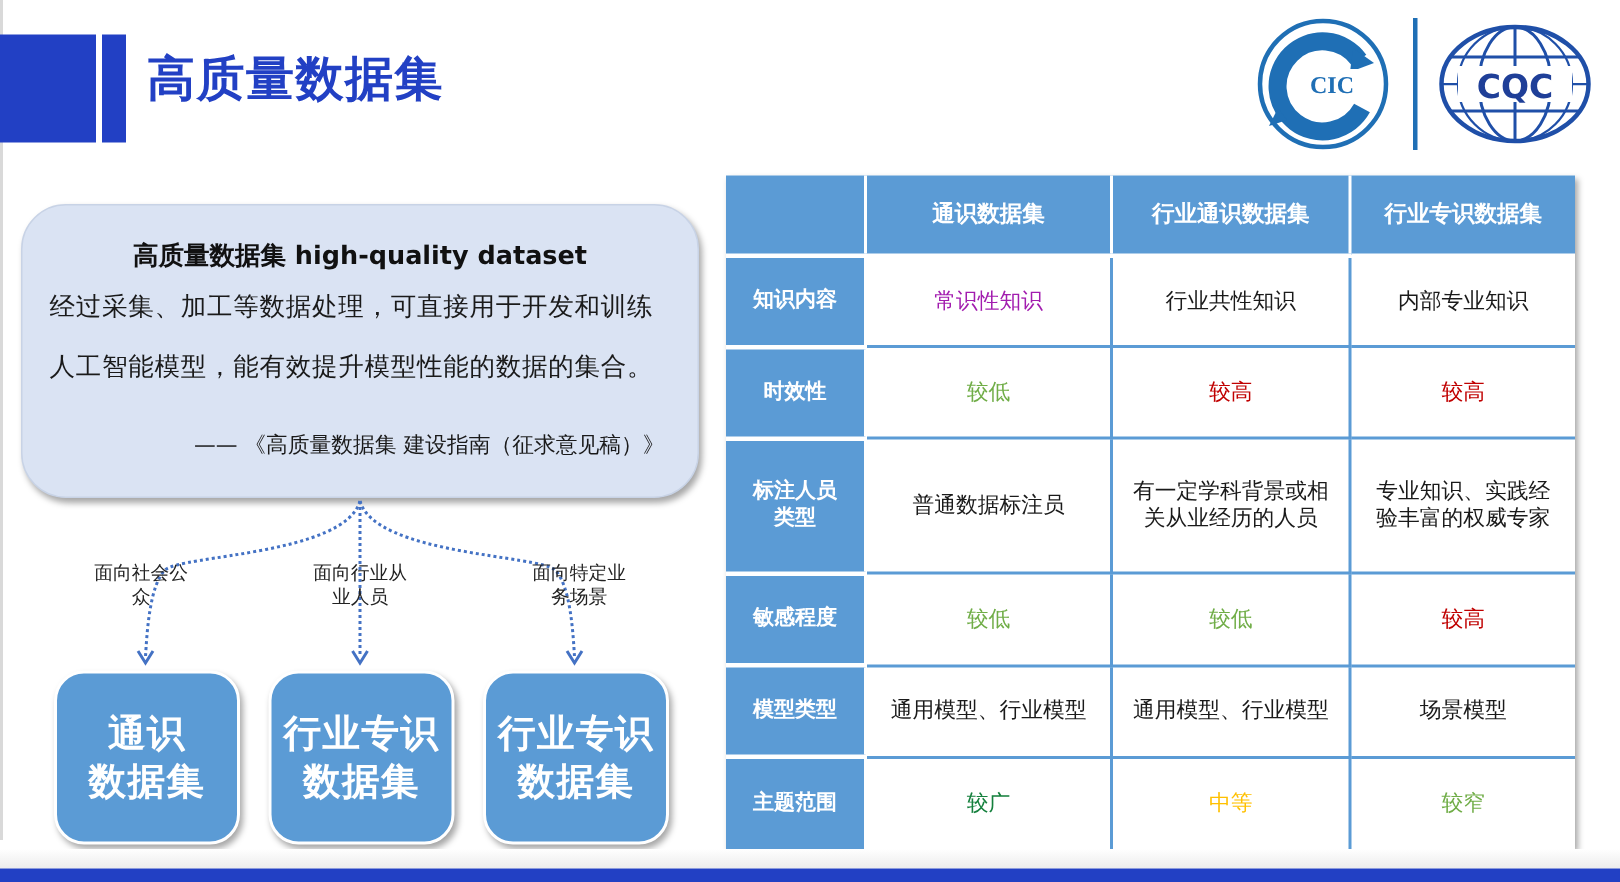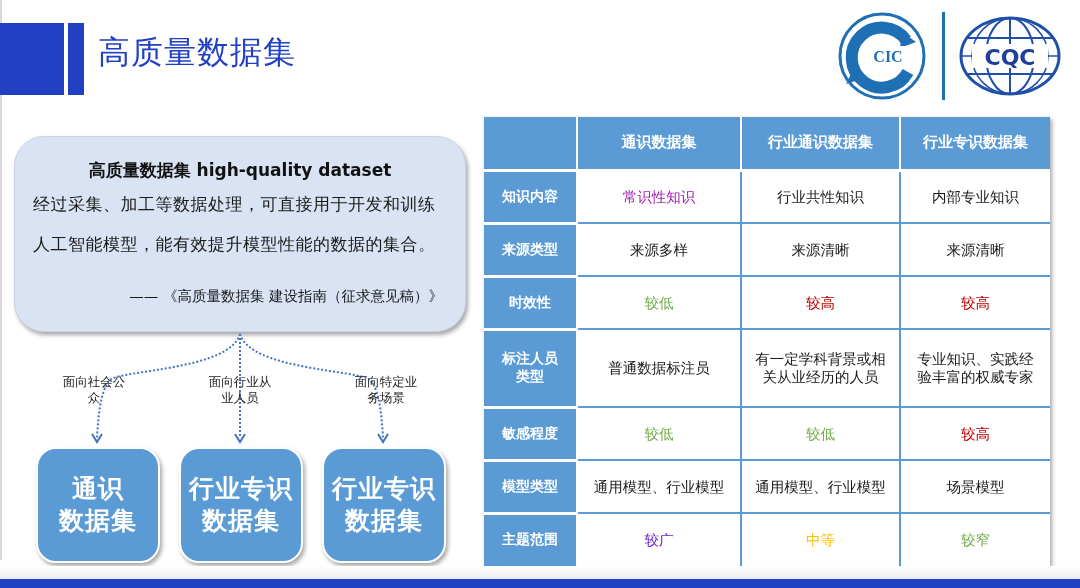--- a/index.html
+++ b/index.html
@@ -4,21 +4,21 @@
 <style>
   * { box-sizing: border-box; margin: 0; padding: 0; }
   html, body { width: 1080px; height: 588px; overflow: hidden; background: #ffffff; }
   body { position: relative; font-family: "DejaVu Sans", "Liberation Sans", sans-serif; }
 
   .left-edge { position: absolute; left: 0; top: 0; width: 2px; height: 560px; background: #d9d9d9; }
 
   
   .title-bar-a { position: absolute; left: 0; top: 23px; width: 64px; height: 72px; background: #2240c4; }
   .title-bar-b { position: absolute; left: 68px; top: 23px; width: 16px; height: 72px; background: #2240c4; }
-  .page-title { position: absolute; left: 98px; top: 30px; font-size: 32px; font-weight: normal; color: #2240c4; letter-spacing: 1px; line-height: 44px; }
+  .page-title { position: absolute; left: 98px; top: 30px; font-size: 32px; font-weight: bold; color: #2240c4; letter-spacing: 1px; line-height: 44px; }
 
   .logo-cic { position: absolute; left: 836px; top: 10px; width: 92px; height: 92px; }
   .logo-divider { position: absolute; left: 942px; top: 12px; width: 3px; height: 88px; background: #1f6fb5; }
   .logo-cqc { position: absolute; left: 958px; top: 14px; width: 104px; height: 84px; }
 
   
   .def-box {
     position: absolute; left: 14px; top: 136px; width: 452px; height: 196px;
     background: #dae3f3; border-radius: 30px;
     box-shadow: 2px 3px 4px rgba(0,0,0,0.35);
@@ -162,26 +162,20 @@
       </tr>
     </thead>
     <tbody id="tbody">
         <tr style="height: 53px;">
           <th>知识内容</th>
           <td style="color: #a21caf;">常识性知识</td>
           <td style="color: rgb(26, 26, 26);">行业共性知识</td>
           <td style="color: rgb(26, 26, 26);">内部专业知识</td>
         </tr>
         <tr style="height: 53px;">
-          <th>来源类型</th>
-          <td style="color: rgb(26, 26, 26);">来源多样</td>
-          <td style="color: rgb(26, 26, 26);">来源清晰</td>
-          <td style="color: rgb(26, 26, 26);">来源清晰</td>
-        </tr>
-        <tr style="height: 53px;">
           <th>时效性</th>
           <td style="color: rgb(112, 173, 71);">较低</td>
           <td style="color: rgb(192, 0, 0);">较高</td>
           <td style="color: rgb(192, 0, 0);">较高</td>
         </tr>
         <tr style="height: 78px;">
           <th>
             <div>标注人员</div>
             <div>类型</div>
           </th>
@@ -202,21 +196,21 @@
           <td style="color: rgb(192, 0, 0);">较高</td>
         </tr>
         <tr style="height: 53px;">
           <th>模型类型</th>
           <td style="color: rgb(26, 26, 26);">通用模型、行业模型</td>
           <td style="color: rgb(26, 26, 26);">通用模型、行业模型</td>
           <td style="color: rgb(26, 26, 26);">场景模型</td>
         </tr>
         <tr style="height: 53px; margin-top: 32px;">
           <th>主题范围</th>
-          <td style="color: #6d28d9;">较广</td>
+          <td style="color: #15803d;">较广</td>
           <td style="color: rgb(255, 192, 0);">中等</td>
           <td style="color: rgb(112, 173, 71);">较窄</td>
         </tr>
       </tbody>
   </table>
 </div>
 
 <div class="footer-shade"></div>
 <div class="footer-bar"></div>
 

